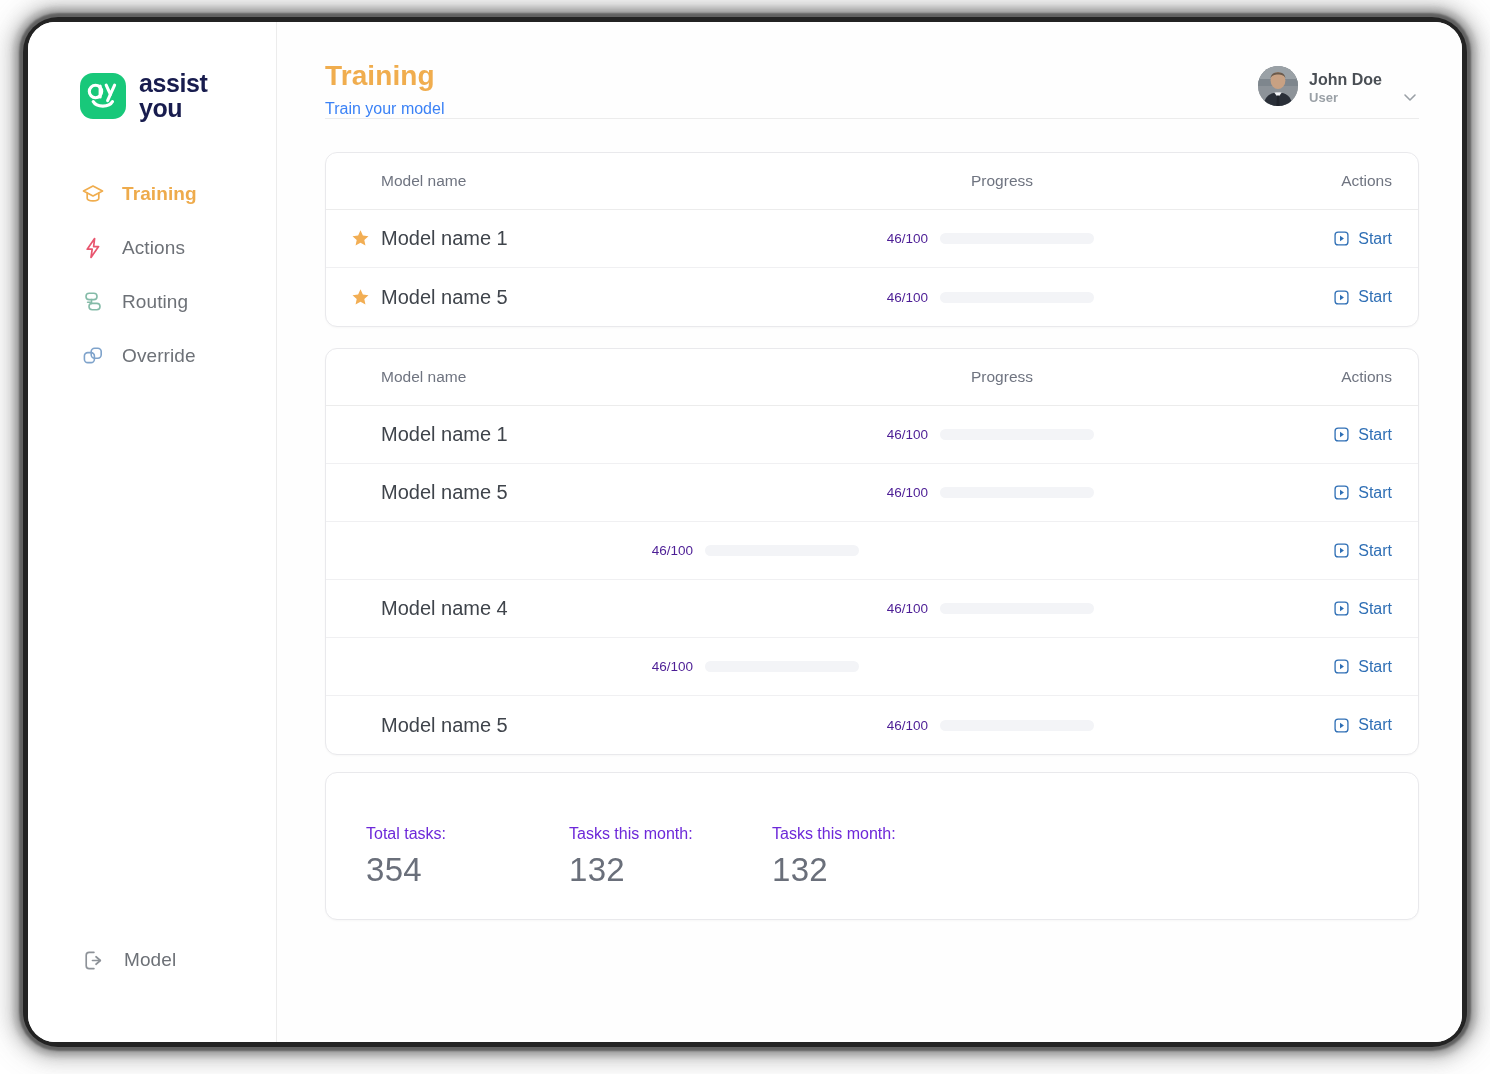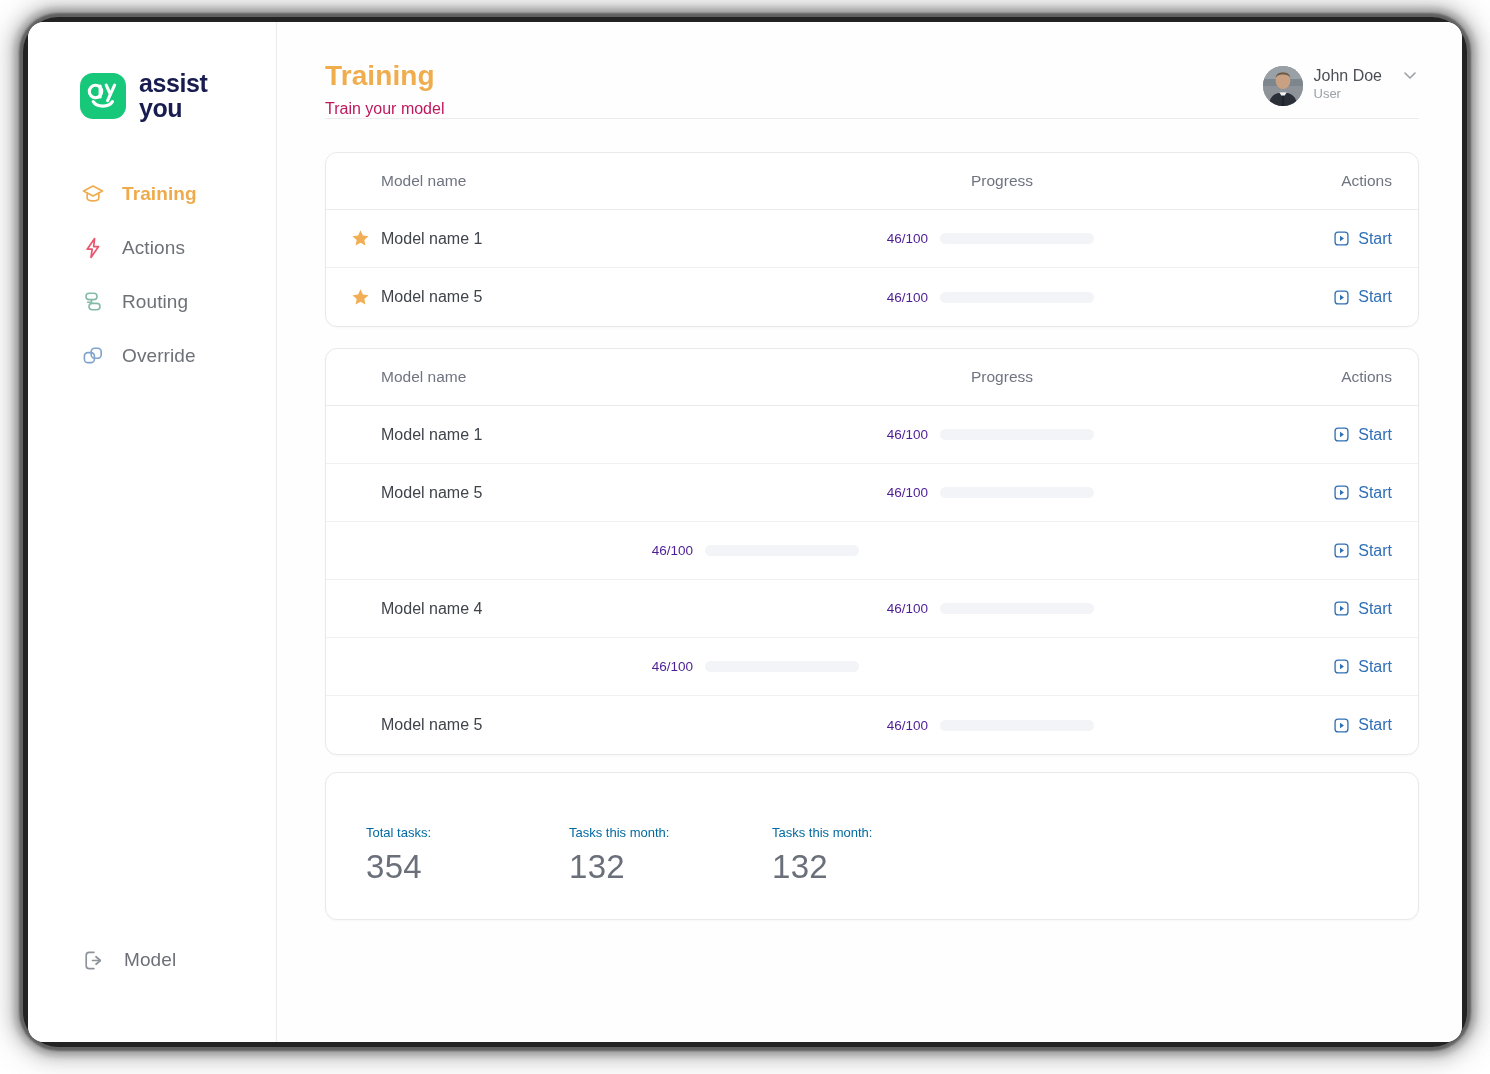--- a/index.html
+++ b/index.html
@@ -34,21 +34,21 @@
       0 0 26px 26px rgba(100,100,100,0.10);
   }
 
   .window {
     position: absolute;
     left: 28px;
     top: 22px;
     width: 1434px;
     height: 1020px;
     background: #ffffff;
-    border-radius: 16px;
+    border-radius: 27px;
     overflow: hidden;
     display: flex;
   }
 
   
   .sidebar {
     position: relative;
     width: 249px;
     flex: 0 0 249px;
     background: #ffffff;
@@ -151,32 +151,33 @@
   }
   .page-title {
     font-size: 28px;
     font-weight: bold;
     color: #f0ad4e;
     letter-spacing: 0.1px;
     margin: 0;
   }
   .page-sub {
     font-size: 16px;
-    color: #be185d;
+    color: #3b82f6;
     margin-top: 8px;
   }
 
   .user-box {
     position: absolute;
     right: 43px;
     top: 44px;
     display: flex;
-    align-items: flex-start;
+    align-items: flex-end;
     gap: 11px;
     cursor: pointer;
+    font-weight: bold;
   }
   .avatar {
     width: 40px;
     height: 40px;
     border-radius: 50%;
     overflow: hidden;
     flex: 0 0 40px;
     background: #9aa0a6;
     position: relative;
   }
@@ -254,21 +255,21 @@
   }
   .th-name { padding-left: 30px; }
 
   .star-slot {
     width: 30px;
     flex: 0 0 30px;
     display: flex;
     align-items: center;
   }
   .cell-name {
-    font-size: 16px;
+    font-size: 20px;
     color: #3f444b;
   }
 
   .progress-wrap {
     display: flex;
     align-items: center;
     gap: 12px;
     transform: translateX(-13px);
   }
   .progress-label {
@@ -304,22 +305,22 @@
   }
   .start-btn svg { display: block; }
 
   
   .stats-inner {
     display: flex;
     padding: 52px 0 0 40px;
   }
   .stat { width: 203px; }
   .stat-label {
-    font-size: 13px;
-    color: #0369a1;
+    font-size: 16px;
+    color: #6d28d9;
   }
   .stat-value {
     font-size: 33px;
     color: #6a6f7a;
     margin-top: 8px;
     letter-spacing: 0.3px;
   }
 </style>
 </head>
 <body>

